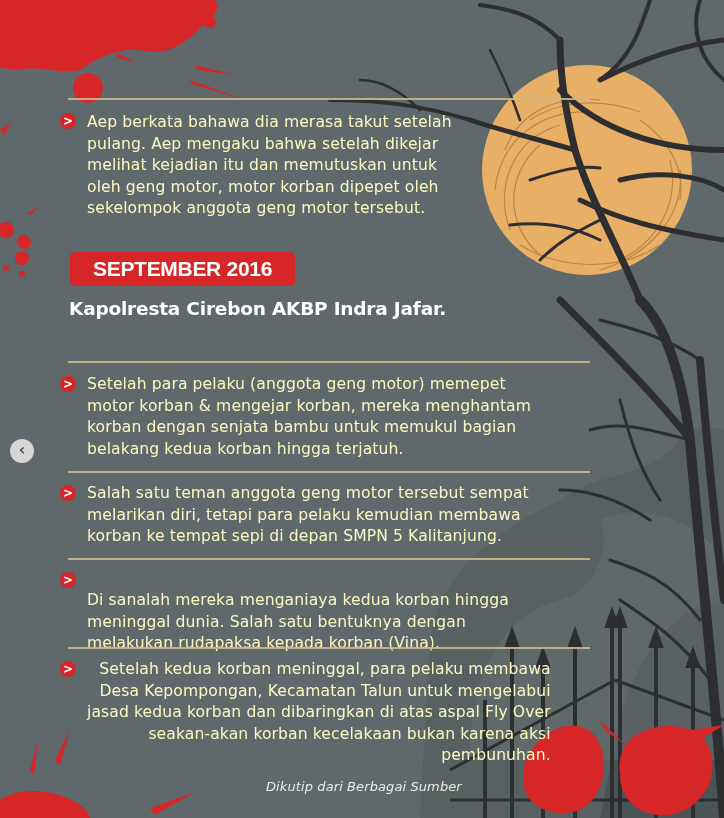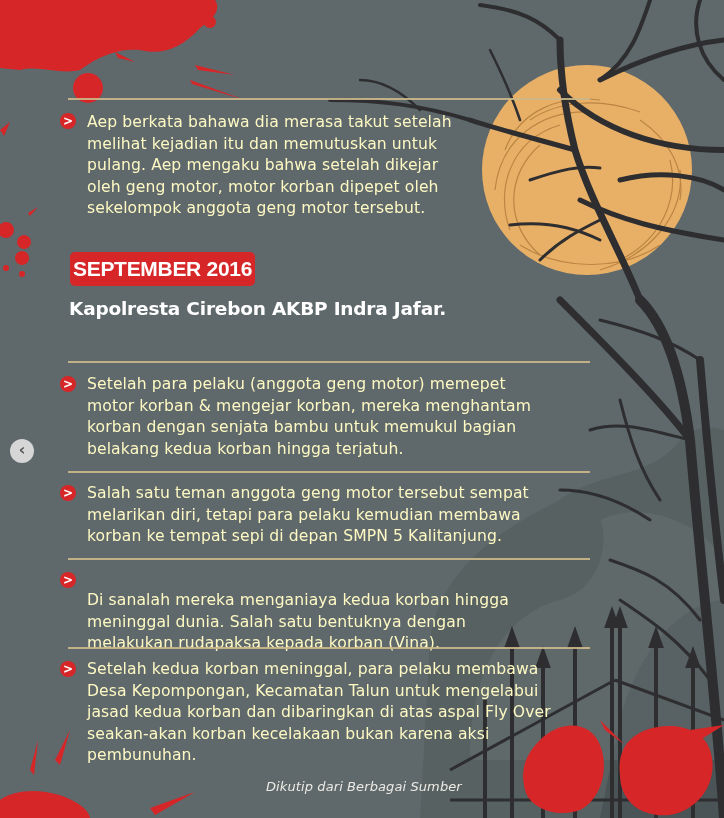--- a/index.html
+++ b/index.html
@@ -2,21 +2,21 @@
 <html><head>
 <meta charset="utf-8">
 <style>
   html, body { margin:0; padding:0; }
   body { width:724px; height:818px; overflow:hidden; background:#5f696c; position:relative; font-family:"DejaVu Sans", "Liberation Sans", sans-serif; }
   .bg-art { position:absolute; left:0; top:0; width:724px; height:818px; z-index:0; }
   .content { position:absolute; left:0; top:0; width:724px; height:818px; z-index:2; }
   .divider { position:absolute; left:68px; width:522px; height:1.5px; background:#cdb98a; opacity:0.9; }
   .bullet { position:absolute; left:60px; width:16px; height:16px; border-radius:50%; background:#d62628; color:#fff; font-size:12px; font-weight:bold; line-height:16px; text-align:center; }
   .para { position:absolute; left:87px; color:#fef9c3; font-size:15.6px; line-height:21.6px; letter-spacing:0.1px; }
-  .badge { position:absolute; left:70px; top:252px; height:34px; padding:0 3px; background:#d62628; border-radius:5px; color:#fff; font-family:"Liberation Sans", sans-serif; font-weight:bold; font-size:21px; line-height:34px; letter-spacing:-0.3px; }
+  .badge { position:absolute; left:70px; top:252px; height:34px; padding:0 23px; background:#d62628; border-radius:5px; color:#fff; font-family:"Liberation Sans", sans-serif; font-weight:bold; font-size:21px; line-height:34px; letter-spacing:-0.3px; }
   .subhead { position:absolute; left:69px; top:296px; color:#fff; font-weight:bold; font-size:18.5px; line-height:25px; letter-spacing:-0.2px; }
   .source { position:absolute; left:266px; top:779px; color:#eceae4; font-style:italic; font-size:13px; letter-spacing:0.1px; }
   .nav-prev { position:absolute; left:10px; top:439px; width:24px; height:24px; border-radius:50%; background:#d6d6d6; color:#555; font-size:16px; font-weight:bold; line-height:22px; text-align:center; cursor:pointer; }
 </style>
 </head>
 <body>
 
 <svg class="bg-art" viewBox="0 0 724 818" xmlns="http://www.w3.org/2000/svg">
 
   <path d="M420 818 L430 640 C440 560 520 520 560 500 C600 470 650 480 680 440 C700 420 724 430 724 430 L724 818 Z" fill="#56605f" opacity="0.85"></path>
@@ -111,22 +111,22 @@
   </g>
 </svg>
 
 <div class="content">
 
   <div class="divider" style="top:98px;"></div>
 
   <div class="bullet" style="top:113px;">&gt;</div>
   <div class="para" style="top:112px;">
     <div>Aep berkata bahawa dia merasa takut setelah</div>
+    <div>pulang. Aep mengaku bahwa setelah dikejar</div>
     <div>melihat kejadian itu dan memutuskan untuk</div>
-    <div>pulang. Aep mengaku bahwa setelah dikejar</div>
     <div>oleh geng motor, motor korban dipepet oleh</div>
     <div>sekelompok anggota geng motor tersebut.</div>
   </div>
 
   <div class="badge">SEPTEMBER 2016</div>
 
   <div class="subhead">
     <div>Kapolresta Cirebon AKBP Indra Jafar.</div>
   </div>
 
@@ -154,21 +154,21 @@
   <div class="bullet" style="top:572px;">&gt;</div>
   <div class="para" style="top:570px;margin-top:20px;">
     <div>Di sanalah mereka menganiaya kedua korban hingga</div>
     <div>meninggal dunia. Salah satu bentuknya dengan</div>
     <div>melakukan rudapaksa kepada korban (Vina).</div>
   </div>
 
   <div class="divider" style="top:647px;"></div>
 
   <div class="bullet" style="top:661px;">&gt;</div>
-  <div class="para" style="top:659px;">
+  <div class="para" style="top:659px;text-align:right;">
     <div>Setelah kedua korban meninggal, para pelaku membawa</div>
     <div>Desa Kepompongan, Kecamatan Talun untuk mengelabui</div>
     <div>jasad kedua korban dan dibaringkan di atas aspal Fly Over</div>
     <div>seakan-akan korban kecelakaan bukan karena aksi</div>
     <div>pembunuhan.</div>
   </div>
 
   <div class="source">Dikutip dari Berbagai Sumber</div>
 
   <div class="nav-prev">

